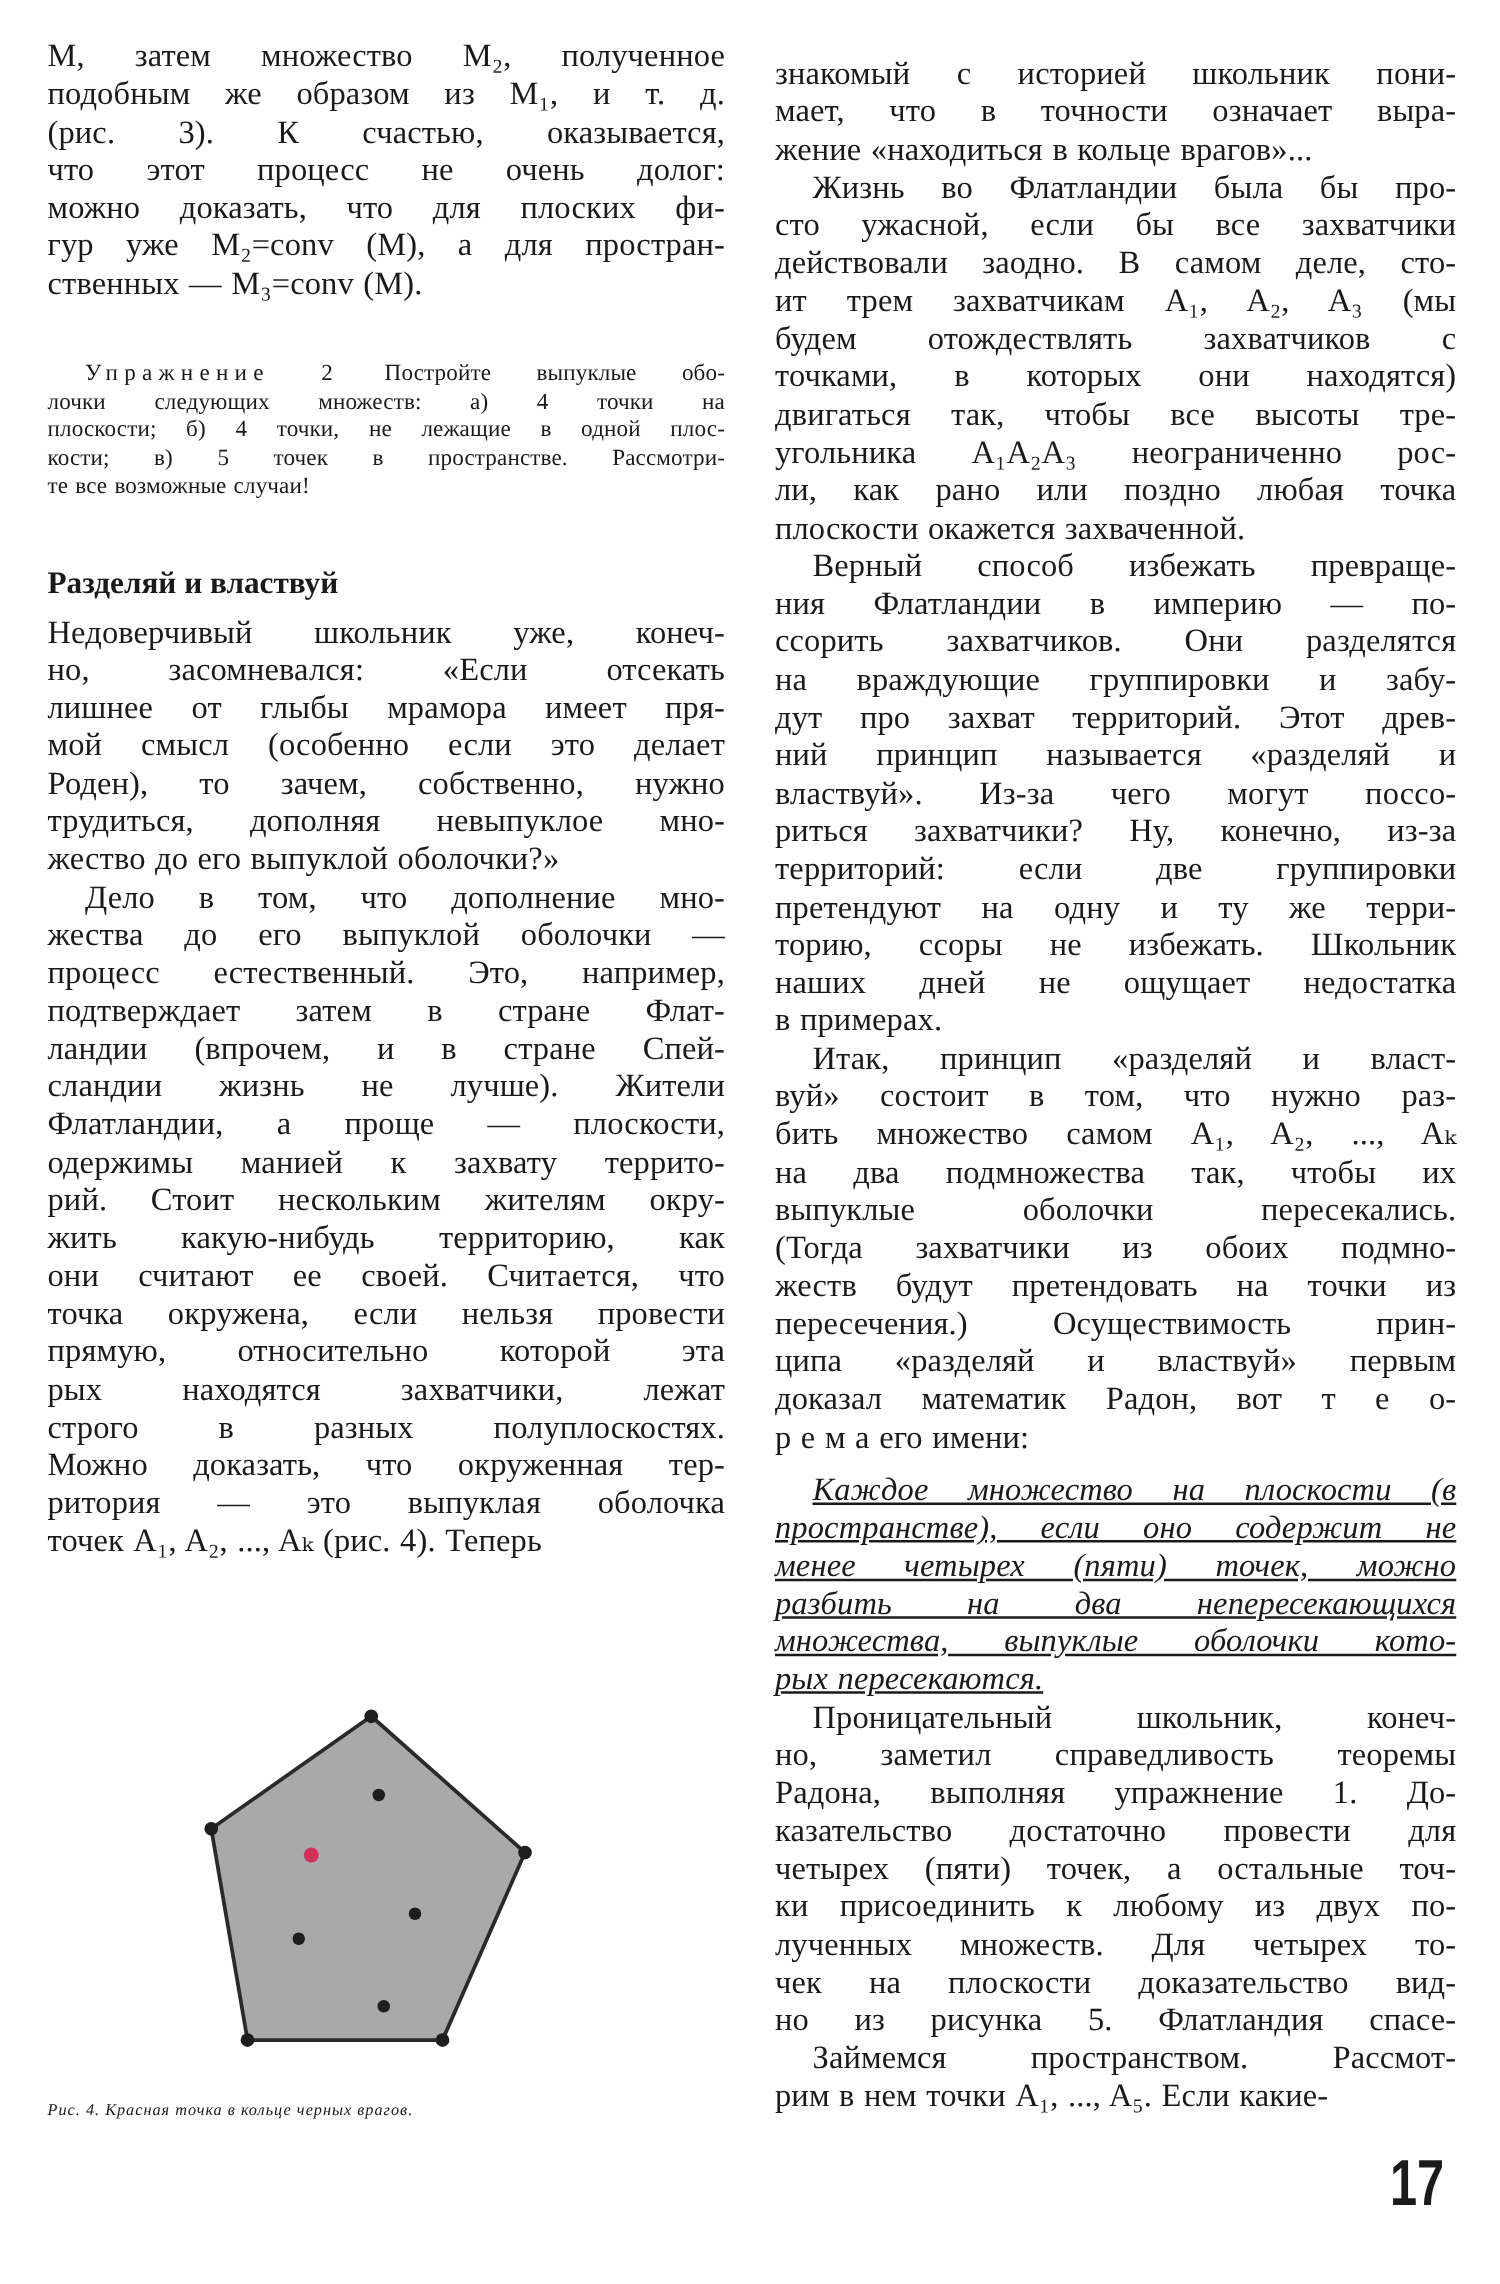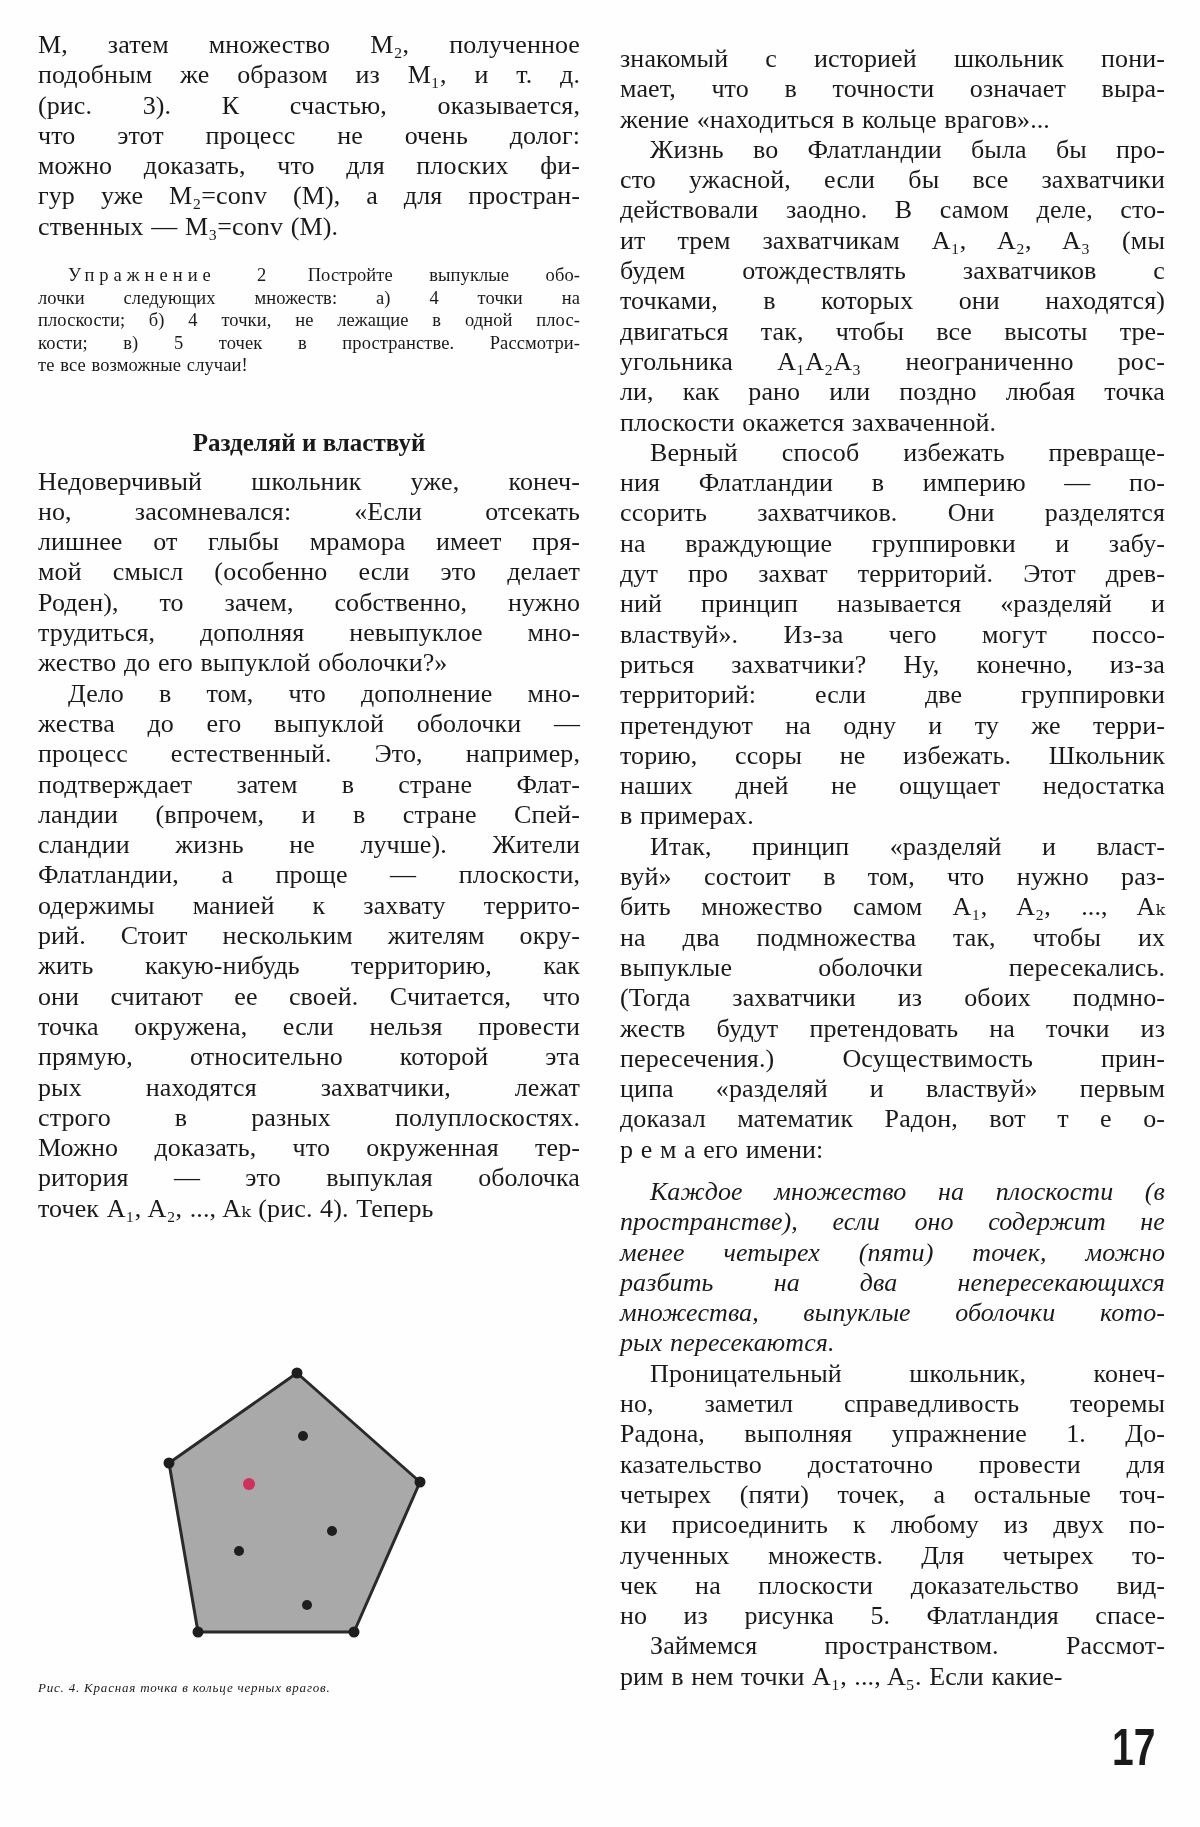--- a/index.html
+++ b/index.html
@@ -14,28 +14,27 @@
   .line {
     display: block; height: 30.3px; line-height: 30.3px; font-size: 23px;
     text-align: justify; text-align-last: justify; white-space: nowrap;
     letter-spacing: 0.1px; word-spacing: 1px;
     font-family: "Liberation Serif", "DejaVu Serif", serif;
     font-size: 26px;
   }
   .line.last { text-align-last: left; }
   .line.indent { text-indent: 30px; }
   .ex .line { font-size: 18.5px; height: 22.5px; line-height: 22.5px; }
-  .exercise { margin-top: 22px; }
+  .exercise { margin-top: 46px; }
   .sp { letter-spacing: 5px; }
   .heading {
     margin-top: 42px; font-weight: bold; font-size: 25px; height: 48px; line-height: 48px;
     font-family: "Liberation Serif", "DejaVu Serif", serif;
-    text-align: center;
   }
-  .italic .line { font-style: italic; }
+  .italic .line { font-style: italic; text-decoration: underline; }
   .theorem { margin-top: 12px; }
   .figure { position: absolute; left: 30px; top: 1340px; width: 550px; height: 320px; }
   .caption {
     position: absolute; left: 38px; top: 1680px; width: 540px;
     font-style: italic; font-size: 13px; letter-spacing: 0.8px;
     font-family: "Liberation Serif", "DejaVu Serif", serif;
   }
   .page-number {
     position: absolute; left: 1112px; top: 1717px; font-size: 52px; font-weight: bold;
     font-family: "Liberation Sans", "DejaVu Sans", sans-serif; transform: scaleX(0.75);

